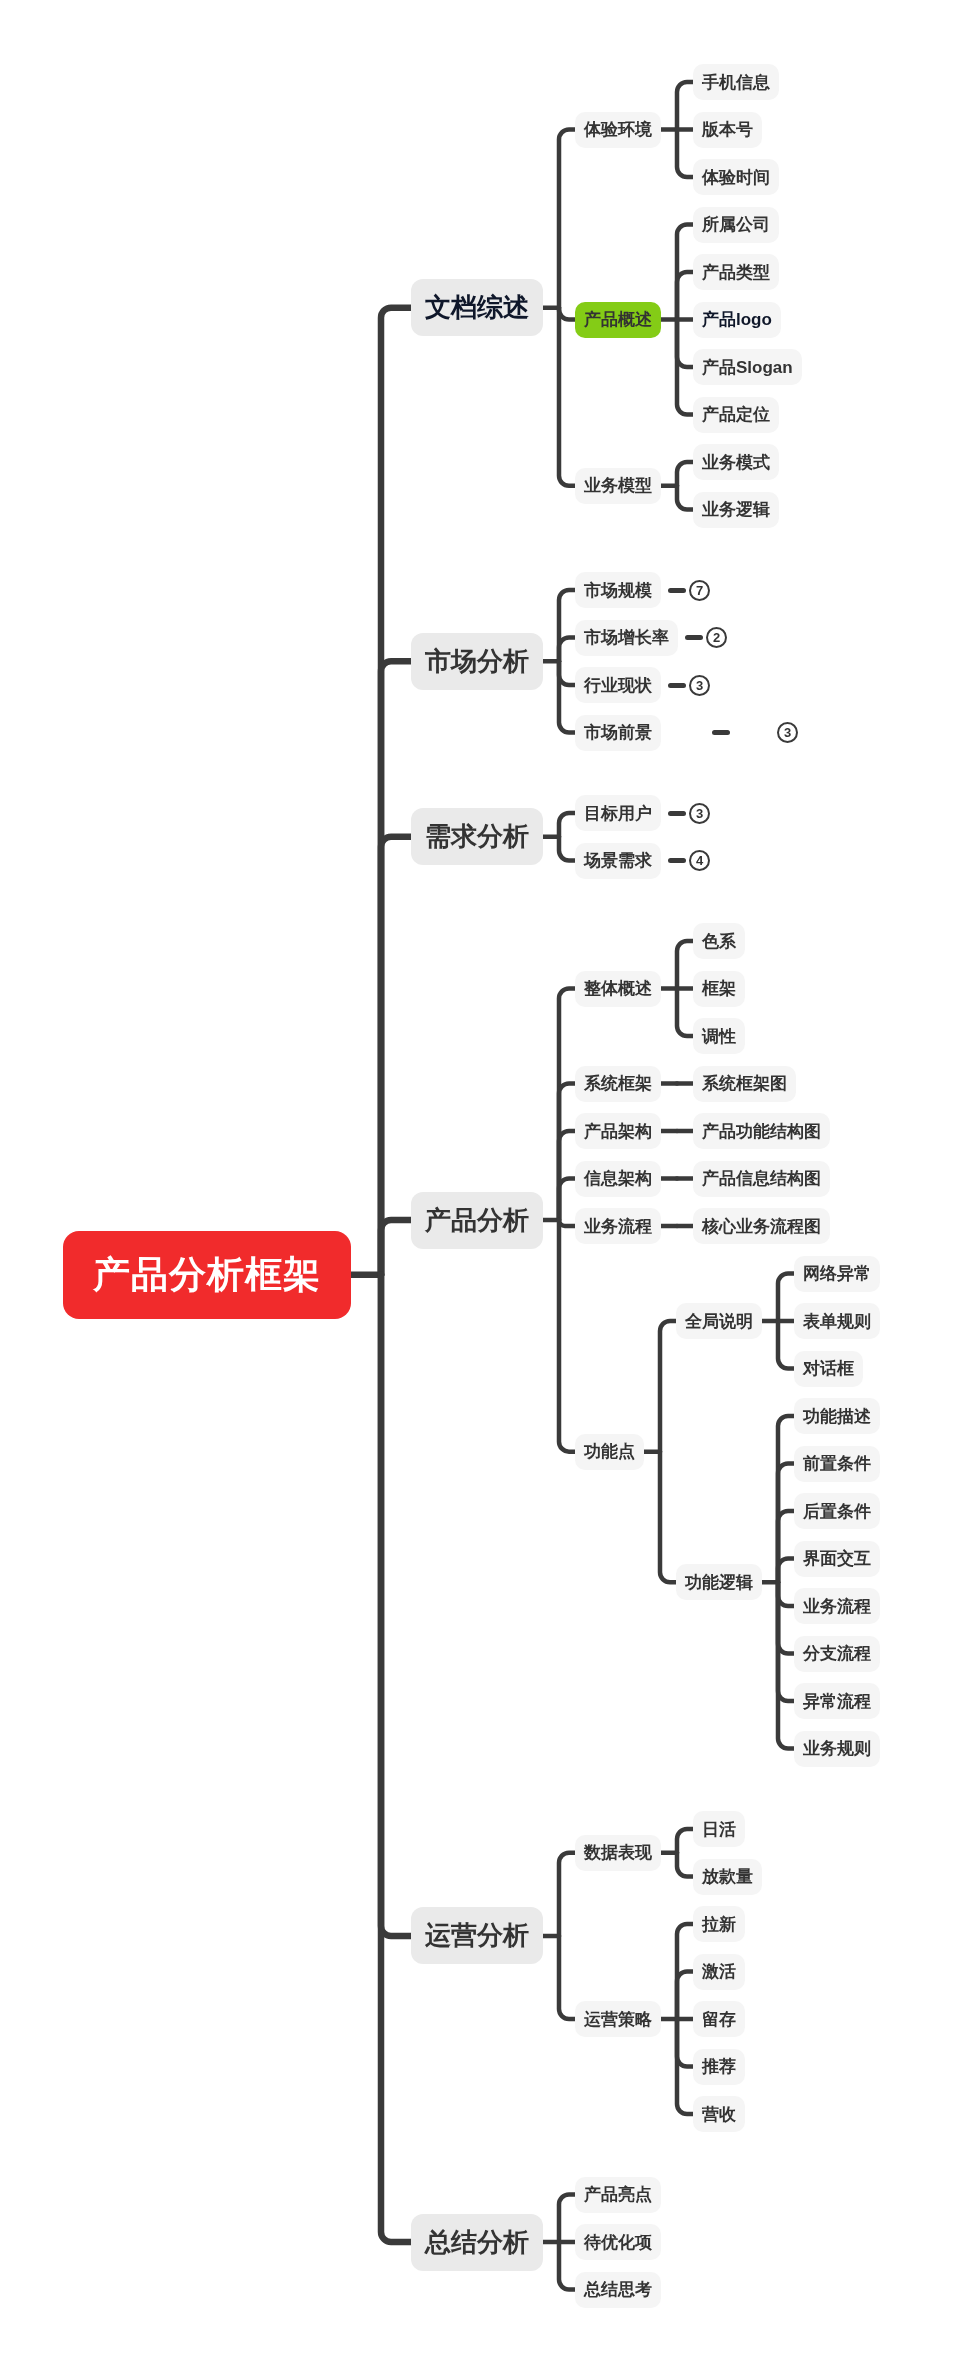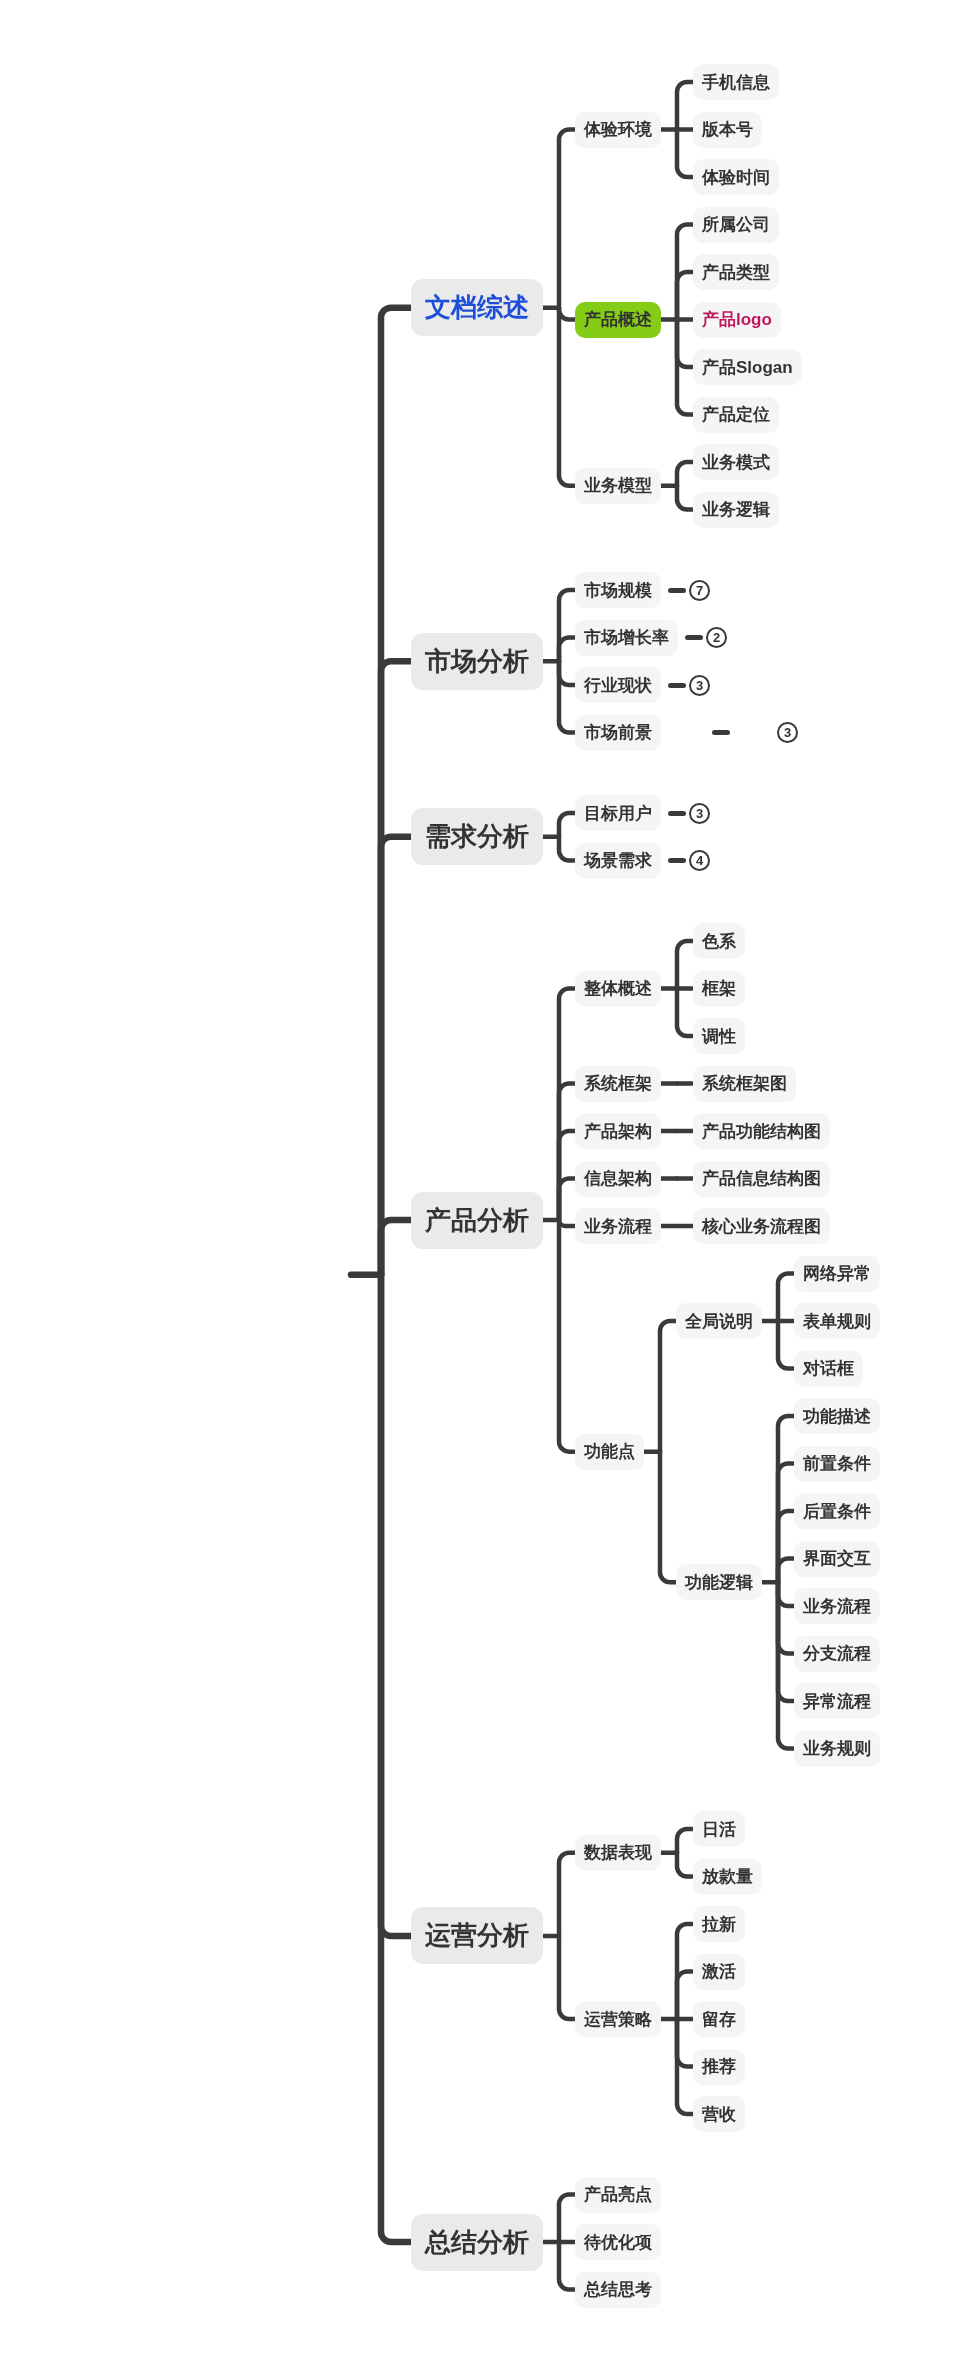--- a/index.html
+++ b/index.html
@@ -98,22 +98,25 @@
       <path d="M 677 2019 V 1934 A 10 10 0 0 1 687 1924 H 693" fill="none" stroke="#3a3a3a" stroke-width="4.5" stroke-linecap="round"></path>
       <path d="M 677 2019 V 1981.5 A 10 10 0 0 1 687 1971.5 H 693" fill="none" stroke="#3a3a3a" stroke-width="4.5" stroke-linecap="round"></path>
       <path d="M 677 2019 H 693" fill="none" stroke="#3a3a3a" stroke-width="4.5" stroke-linecap="round"></path>
       <path d="M 677 2019 V 2056.5 A 10 10 0 0 0 687 2066.5 H 693" fill="none" stroke="#3a3a3a" stroke-width="4.5" stroke-linecap="round"></path>
       <path d="M 677 2019 V 2104 A 10 10 0 0 0 687 2114 H 693" fill="none" stroke="#3a3a3a" stroke-width="4.5" stroke-linecap="round"></path>
       <path d="M 543 2242 H 559" fill="none" stroke="#3a3a3a" stroke-width="4.5" stroke-linecap="round"></path>
       <path d="M 559 2242 V 2204.5 A 10 10 0 0 1 569 2194.5 H 575" fill="none" stroke="#3a3a3a" stroke-width="4.5" stroke-linecap="round"></path>
       <path d="M 559 2242 H 575" fill="none" stroke="#3a3a3a" stroke-width="4.5" stroke-linecap="round"></path>
       <path d="M 559 2242 V 2279.5 A 10 10 0 0 0 569 2289.5 H 575" fill="none" stroke="#3a3a3a" stroke-width="4.5" stroke-linecap="round"></path>
     </svg>
+    <div class="node d0" style="left: 63px; top: 1230.81px;">
+      <div class="box" style="background: rgb(241, 43, 44); color: rgb(255, 255, 255);">产品分析框架</div>
+    </div>
     <div class="node d1" style="left: 411px; top: 279.125px;">
-      <div class="box" style="background: rgb(234, 234, 234); color: #1d4ed8;">文档综述</div>
+      <div class="box" style="background: rgb(234, 234, 234); color: #0f172a;">文档综述</div>
     </div>
     <div class="node dd" style="left: 575px; top: 111.5px;">
       <div class="box" style="background: rgb(245, 245, 245); color: rgb(51, 51, 51);">体验环境</div>
     </div>
     <div class="node dd" style="left: 693px; top: 64px;">
       <div class="box" style="background: rgb(245, 245, 245); color: rgb(51, 51, 51);">手机信息</div>
     </div>
     <div class="node dd" style="left: 693px; top: 111.5px;">
       <div class="box" style="background: rgb(245, 245, 245); color: rgb(51, 51, 51);">版本号</div>
     </div>
@@ -123,21 +126,21 @@
     <div class="node dd" style="left: 575px; top: 301.5px;">
       <div class="box" style="background: #84cc16; color: rgb(51, 51, 51);">产品概述</div>
     </div>
     <div class="node dd" style="left: 693px; top: 206.5px;">
       <div class="box" style="background: rgb(245, 245, 245); color: rgb(51, 51, 51);">所属公司</div>
     </div>
     <div class="node dd" style="left: 693px; top: 254px;">
       <div class="box" style="background: rgb(245, 245, 245); color: rgb(51, 51, 51);">产品类型</div>
     </div>
     <div class="node dd" style="left: 693px; top: 301.5px;">
-      <div class="box" style="background: rgb(245, 245, 245); color: #be185d;">产品logo</div>
+      <div class="box" style="background: rgb(245, 245, 245); color: #0f172a;">产品logo</div>
     </div>
     <div class="node dd" style="left: 693px; top: 349px;">
       <div class="box" style="background: rgb(245, 245, 245); color: rgb(51, 51, 51);">产品Slogan</div>
     </div>
     <div class="node dd" style="left: 693px; top: 396.5px;">
       <div class="box" style="background: rgb(245, 245, 245); color: rgb(51, 51, 51);">产品定位</div>
     </div>
     <div class="node dd" style="left: 575px; top: 467.75px;">
       <div class="box" style="background: rgb(245, 245, 245); color: rgb(51, 51, 51);">业务模型</div>
     </div>

